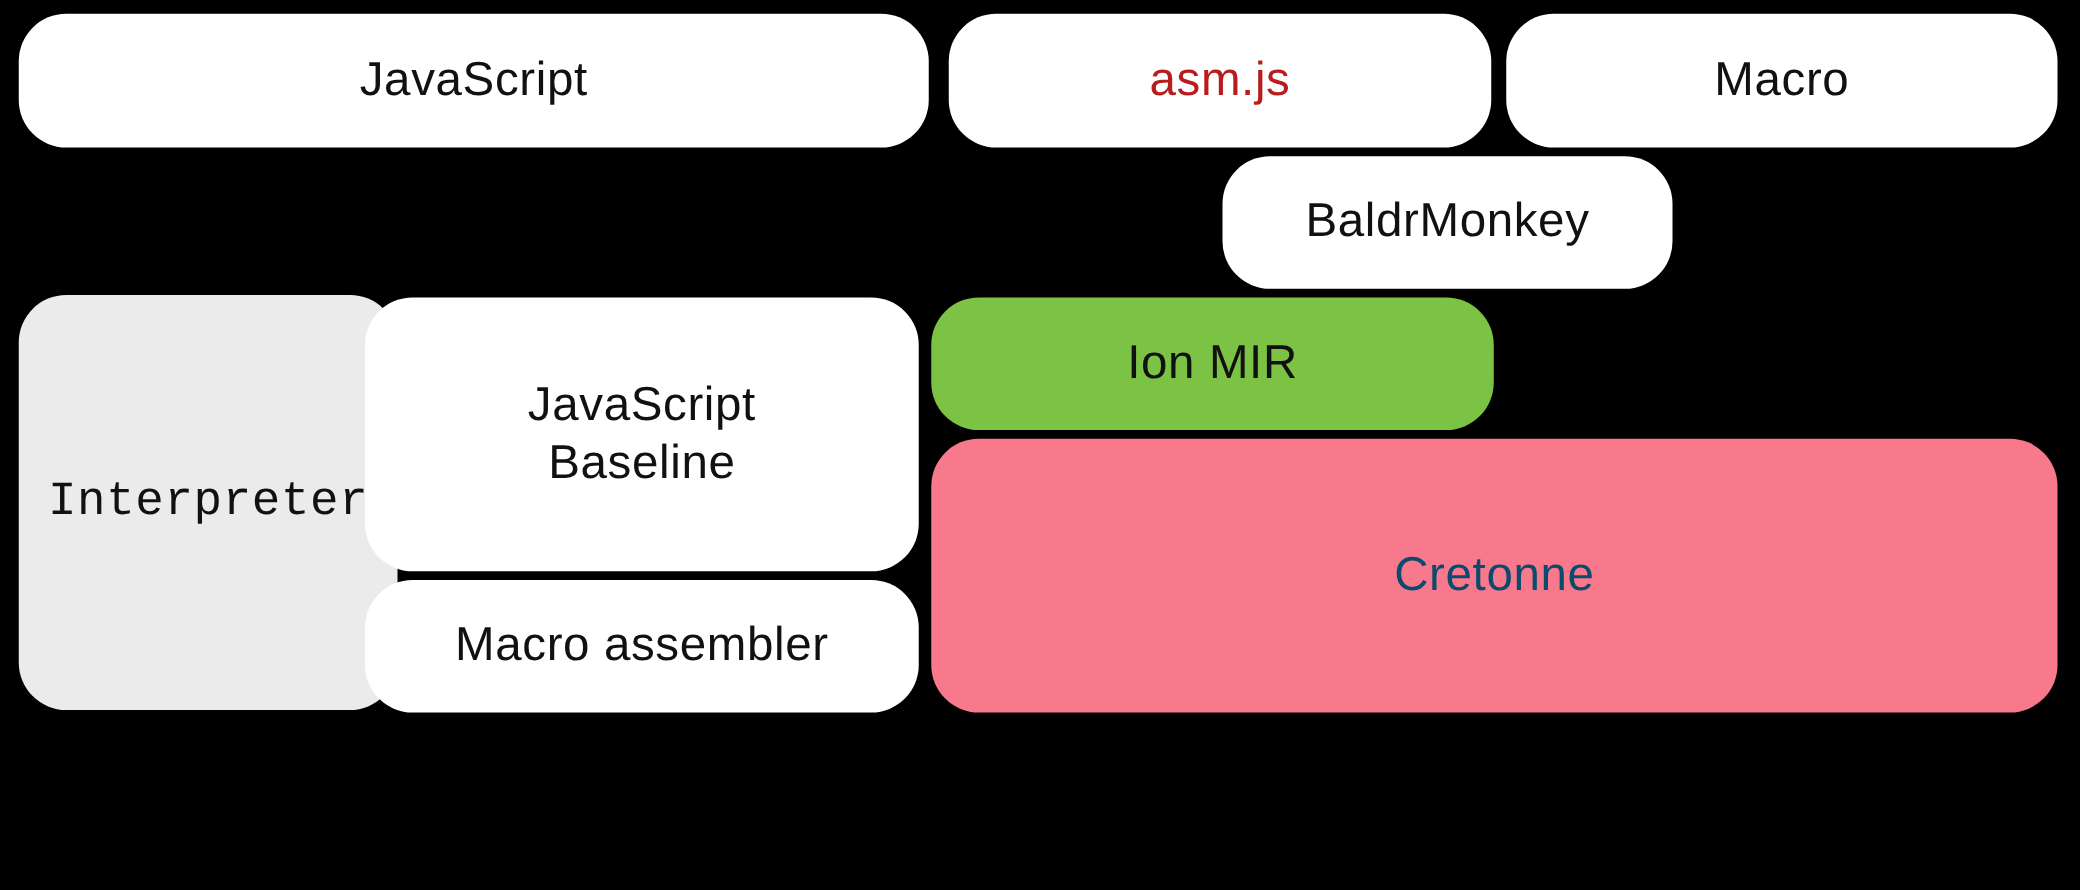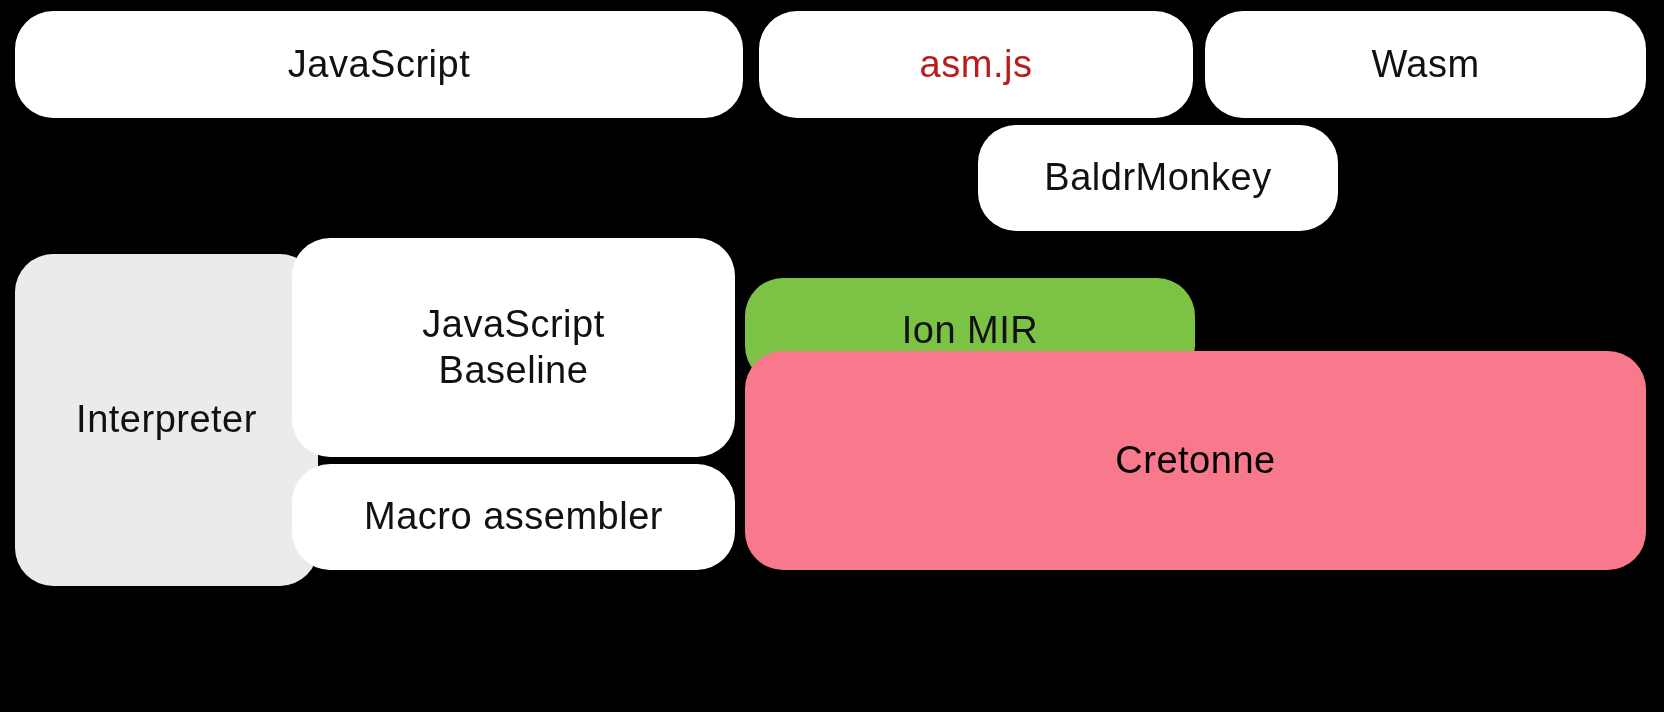--- a/index.html
+++ b/index.html
@@ -31,64 +31,64 @@
     text-align: center;
     white-space: pre-line;
     letter-spacing: 0.5px;
   }
   
   .b-javascript     { left: 15px;   top: 11px;  width: 728px;  height: 107px; }
   .b-asmjs          { left: 759px;  top: 11px;  width: 434px;  height: 107px; }
   .b-wasm           { left: 1205px; top: 11px;  width: 441px;  height: 107px; }
   .b-bytecode       { left: 15px;   top: 125px; width: 951px;  height: 106px; }
   .b-baldrmonkey    { left: 978px;  top: 125px; width: 360px;  height: 106px; }
-  .b-interpreter    { left: 15px;   top: 254px; width: 303px;  height: 332px; }
+  .b-interpreter    { left: 15px;   top: 236px; width: 303px;  height: 332px; font-family: Liberation Mono, monospace; }
   .b-baseline       { left: 292px;  top: 238px; width: 443px;  height: 219px; }
   .b-ionmir         { left: 745px;  top: 238px; width: 450px;  height: 106px; }
   .b-cretonne       { left: 745px;  top: 351px; width: 901px;  height: 219px; }
   .b-macroassembler { left: 292px;  top: 464px; width: 443px;  height: 106px; }
   .b-nativecode     { left: 292px;  top: 577px; width: 1354px; height: 106px; }
 </style>
 </head>
 <body>
 
 <div class="stage" style="background: rgb(0, 0, 0);">
 
   <div class="box b-javascript" style="background: rgb(255, 255, 255);">
     <span class="label" style="color: rgb(17, 17, 17);">JavaScript</span>
   </div>
 
   <div class="box b-asmjs" style="background: rgb(255, 255, 255);">
     <span class="label" style="color: #b91c1c;">asm.js</span>
   </div>
 
   <div class="box b-wasm" style="background: rgb(255, 255, 255);">
-    <span class="label" style="color: rgb(17, 17, 17);">Wasm</span>
+    <span class="label" style="color: rgb(17, 17, 17);">Macro</span>
   </div>
 
 
   <div class="box b-baldrmonkey" style="background: rgb(255, 255, 255);">
     <span class="label" style="color: rgb(17, 17, 17);">BaldrMonkey</span>
   </div>
 
   <div class="box b-interpreter" style="background: rgb(235, 235, 235);">
     <span class="label" style="color: rgb(17, 17, 17);">Interpreter</span>
   </div>
 
   <div class="box b-baseline" style="background: rgb(255, 255, 255);">
     <span class="label" style="color: rgb(17, 17, 17);">JavaScript
 Baseline</span>
   </div>
 
-  <div class="box b-ionmir" style="background: rgb(124, 195, 69); margin-top: 40px;">
+  <div class="box b-ionmir" style="background: rgb(124, 195, 69);">
     <span class="label" style="color: rgb(17, 17, 17);">Ion MIR</span>
   </div>
 
   <div class="box b-cretonne" style="background: rgb(247, 121, 139);">
-    <span class="label" style="color: #000000;">Cretonne</span>
+    <span class="label" style="color: #0c4a6e;">Cretonne</span>
   </div>
 
   <div class="box b-macroassembler" style="background: rgb(255, 255, 255);">
     <span class="label" style="color: rgb(17, 17, 17);">Macro assembler</span>
   </div>
 
 
 </div>
 
 </body></html>

